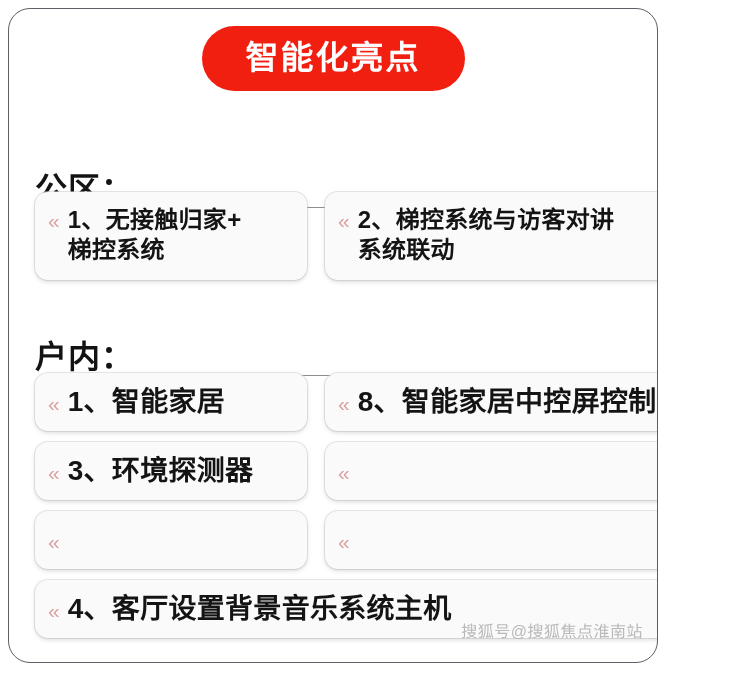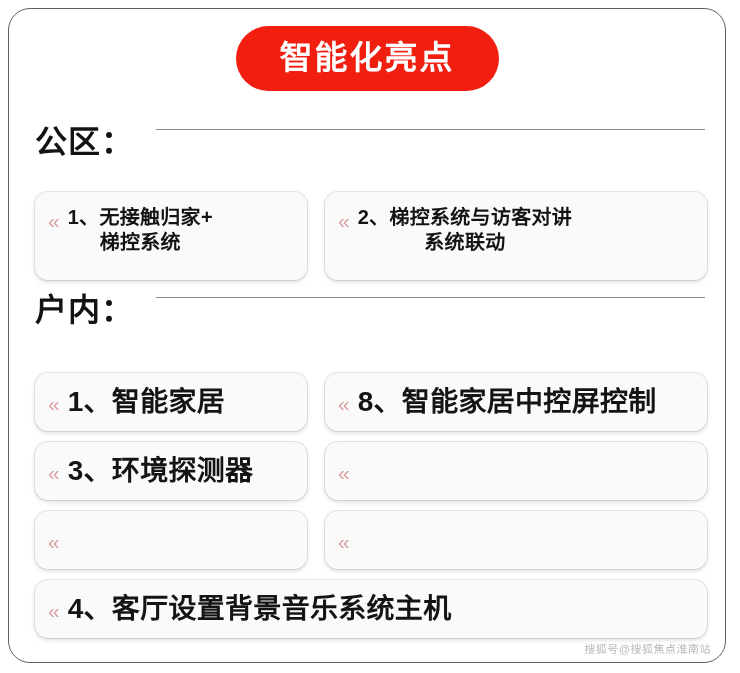--- a/index.html
+++ b/index.html
@@ -12,21 +12,21 @@
     width: 740px;
     height: 673px;
     font-family: "Liberation Sans", "DejaVu Sans", sans-serif;
     overflow: hidden;
   }
 
   .poster {
     position: absolute;
     left: 8px;
     top: 8px;
-    width: 718px;
+    width: 650px;
     height: 655px;
     box-sizing: border-box;
     border: 1px solid #5b5f66;
     border-radius: 22px;
     background: #ffffff;
     overflow: hidden;
   }
 
   
   .title-wrap {
@@ -48,21 +48,22 @@
     border-radius: 40px;
     white-space: nowrap;
   }
 
   
   .section-head {
     position: absolute;
     left: 26px;
     right: 10px;
     display: flex;
-    align-items: flex-start;
+    align-items: flex-end;
+    margin-top: 47px;
   }
   .section-head .label {
     font-size: 32px;
     font-weight: 700;
     color: #131313;
     line-height: 1;
     letter-spacing: 1px;
     white-space: nowrap;
     flex: 0 0 auto;
   }
@@ -124,28 +125,28 @@
   .card.tall .chev { top: 5px; }
 
   .card-text {
     font-size: 28px;
     font-weight: 700;
     color: #141414;
     line-height: 1.27;
     letter-spacing: 0.3px;
     white-space: pre-line;
   }
-  .card.tall .card-text { font-size: 20px; text-align: center; }
+  .card.tall .card-text { font-size: 24px; }
 
   
   .watermark {
     position: absolute;
     right: 14px;
-    bottom: 6px;
-    font-size: 11px;
+    bottom: 20px;
+    font-size: 16px;
     color: #b9b9b9;
     letter-spacing: 0.5px;
     white-space: nowrap;
   }
 </style>
 </head>
 <body>
 
 <div class="poster">
 

